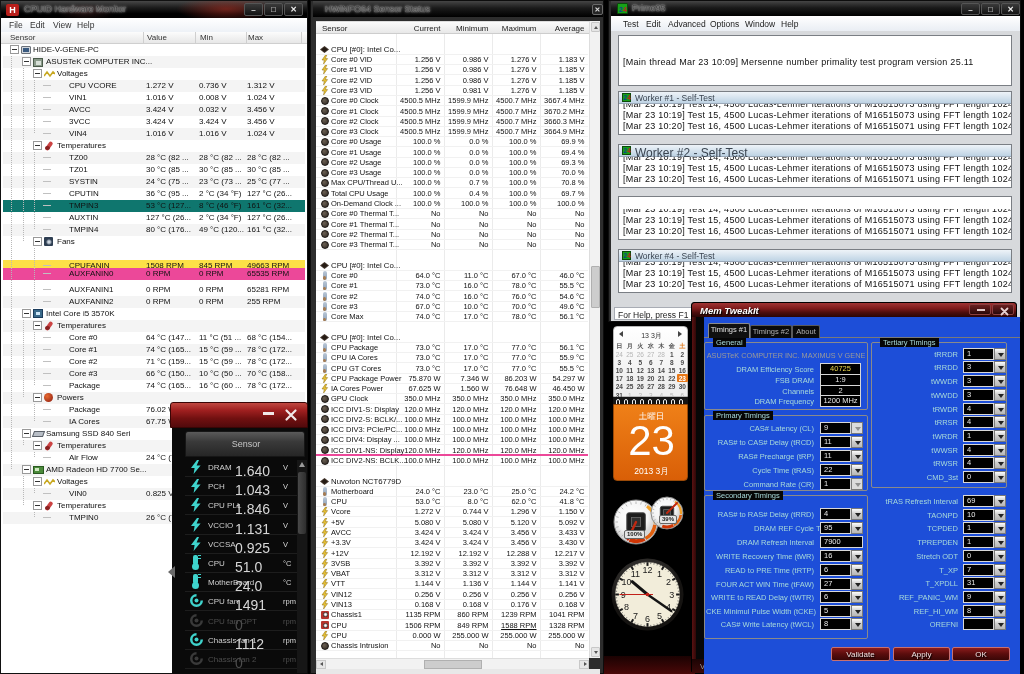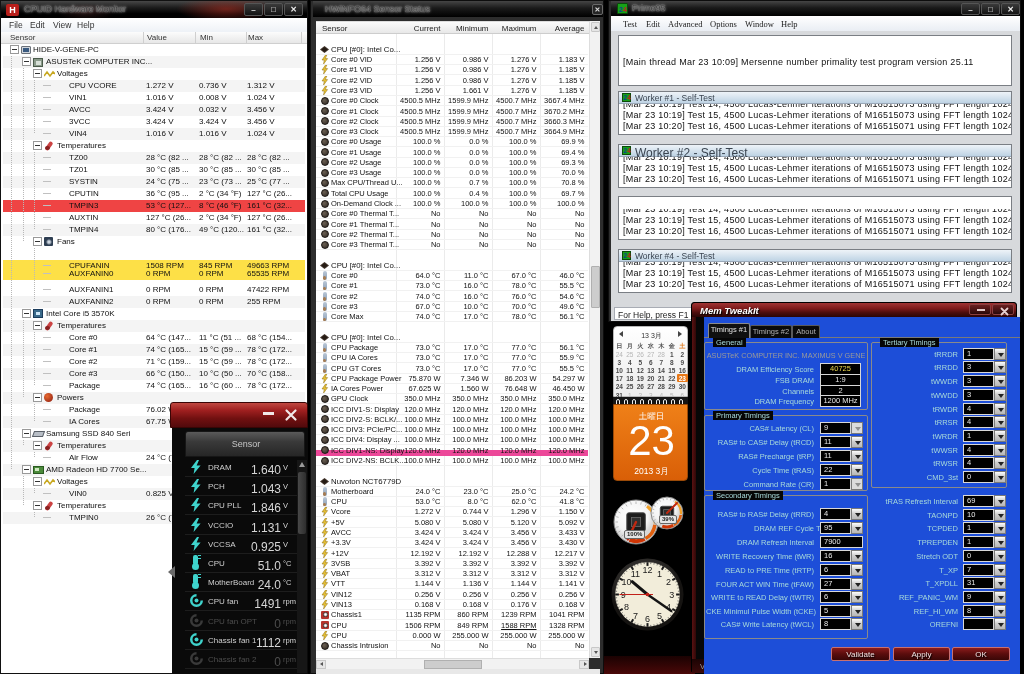--- a/index.html
+++ b/index.html
@@ -21,21 +21,21 @@
 .fanred{position:absolute;left:5px;top:0.5px;width:8px;height:8px;background:#b5342c;border-radius:1px;}
 .fanred:after{content:"";position:absolute;left:1.5px;top:1.5px;width:5px;height:5px;background:radial-gradient(circle,#fff 20%,#30201c 70%);border-radius:50%;}
 .mtlab{position:absolute;font-size:7.5px;color:#a7d9da;white-space:nowrap;text-align:right;}
 .mtbox{position:absolute;height:12px;background:#000;border:1px solid #d8d8d8;color:#e9e9e9;font-size:7.5px;line-height:10px;padding-left:3px;white-space:nowrap;}
 .mtarr{position:absolute;width:12px;height:12px;background:linear-gradient(#fdfdfd,#cfcfcf 45%,#b8b8b8);border:1px solid #7a7a7a;}
 .mtarr:after{content:"";position:absolute;left:2.5px;top:4px;border-left:3px solid transparent;border-right:3px solid transparent;border-top:4px solid #222;}
 .mtarr.dis{background:#dcdcdc;}
 .mtarr.dis:after{border-top-color:#909090;}
 .rogrow{position:absolute;left:185px;width:111px;height:19px;border-bottom:1px solid #1d1d1d;}
 .roglab{position:absolute;left:23px;top:5px;font-size:8px;color:#cfcfcf;white-space:nowrap;}
-.rogval{position:absolute;left:50px;top:5px;width:46px;text-align:right;font-size:12px;color:#d6d6d6;white-space:nowrap;}
+.rogval{position:absolute;left:50px;top:5px;width:46px;text-align:left;font-size:14px;color:#d6d6d6;white-space:nowrap;}
 .rogunit{position:absolute;left:98px;top:5px;font-size:7.5px;color:#d6d6d6;white-space:nowrap;}
 .dim .roglab,.dim .rogval,.dim .rogunit{color:#4d4d4d;}
 .p95line{font-size:9px;color:#101010;white-space:nowrap;letter-spacing:0.28px;line-height:11px;}
 .caldate{position:absolute;width:10.5px;text-align:center;font-size:6.5px;font-weight:bold;color:#4a4a4a;}
 .caldate.gray{color:#b6b6b6;font-weight:normal;}
 </style></head><body>
 <div class="abs" style="left:0;top:0;width:1024px;height:674px;background:#000;"></div>
 <div class="abs" style="left:603px;top:656px;width:92px;height:18px;background:linear-gradient(#1a0202,#4a0808);"></div>
 <div class="abs" style="left:0;top:0;width:308px;height:674px;background:#fff;border:1px solid #111;">
 <div class="abs" style="left:0;top:0;width:306px;height:17px;background:linear-gradient(#474747,#1b1b1b 40%,#000 75%);overflow:hidden;">
@@ -147,21 +147,21 @@
 <div class="w1val" style="left:196px;">23 °C  (73 ...</div>
 <div class="w1val" style="left:244px;">25 °C  (77 ...</div>
 </div>
 <div class="w1row" style="top:188px;background:#ffffff;">
 <div class="abs" style="left:40px;top:5px;width:8px;height:1px;background:#c0c0c0;"></div>
 <div class="w1lab" style="left:66px;">CPUTIN</div>
 <div class="w1val" style="left:143px;">36 °C  (95 ...</div>
 <div class="w1val" style="left:196px;">2 °C  (34 °F)</div>
 <div class="w1val" style="left:244px;">127 °C  (26...</div>
 </div>
-<div class="w1row" style="top:200px;background:#ef4444;">
+<div class="w1row" style="top:200px;background:#0f766e;">
 <div class="abs" style="left:40px;top:5px;width:8px;height:1px;background:#c0c0c0;"></div>
 <div class="w1lab" style="left:66px;">TMPIN3</div>
 <div class="w1val" style="left:143px;">53 °C  (127...</div>
 <div class="w1val" style="left:196px;">8 °C  (46 °F)</div>
 <div class="w1val" style="left:244px;">161 °C  (32...</div>
 </div>
 <div class="w1row" style="top:212px;background:#ffffff;">
 <div class="abs" style="left:40px;top:5px;width:8px;height:1px;background:#c0c0c0;"></div>
 <div class="w1lab" style="left:66px;">AUXTIN</div>
 <div class="w1val" style="left:143px;">127 °C  (26...</div>
@@ -189,33 +189,33 @@
 <div class="w1val" style="left:196px;">860 RPM</div>
 <div class="w1val" style="left:244px;">65535 RPM</div>
 </div>
 <div class="w1row" style="top:260px;background:#fde047;">
 <div class="abs" style="left:40px;top:5px;width:8px;height:1px;background:#c0c0c0;"></div>
 <div class="w1lab" style="left:66px;">CPUFANIN</div>
 <div class="w1val" style="left:143px;">1508 RPM</div>
 <div class="w1val" style="left:196px;">845 RPM</div>
 <div class="w1val" style="left:244px;">49663 RPM</div>
 </div>
-<div class="w1row" style="top:268px;background:#fde047;">
+<div class="w1row" style="top:268px;background:#ec4899;">
 <div class="abs" style="left:40px;top:5px;width:8px;height:1px;background:#c0c0c0;"></div>
 <div class="w1lab" style="left:66px;">AUXFANIN0</div>
 <div class="w1val" style="left:143px;">0 RPM</div>
 <div class="w1val" style="left:196px;">0 RPM</div>
 <div class="w1val" style="left:244px;">65535 RPM</div>
 </div>
 <div class="w1row" style="top:284px;background:#ffffff;">
 <div class="abs" style="left:40px;top:5px;width:8px;height:1px;background:#c0c0c0;"></div>
 <div class="w1lab" style="left:66px;">AUXFANIN1</div>
 <div class="w1val" style="left:143px;">0 RPM</div>
 <div class="w1val" style="left:196px;">0 RPM</div>
-<div class="w1val" style="left:244px;">47422 RPM</div>
+<div class="w1val" style="left:244px;">65281 RPM</div>
 </div>
 <div class="w1row" style="top:296px;background:#f4f4f4;">
 <div class="abs" style="left:40px;top:5px;width:8px;height:1px;background:#c0c0c0;"></div>
 <div class="w1lab" style="left:66px;">AUXFANIN2</div>
 <div class="w1val" style="left:143px;">0 RPM</div>
 <div class="w1val" style="left:196px;">0 RPM</div>
 <div class="w1val" style="left:244px;">255 RPM</div>
 </div>
 <div class="w1row" style="top:308px;background:#ffffff;">
 <div class="exp" style="left:19px;"></div>
@@ -393,21 +393,21 @@
 <div class="w2val" style="left:126.5px;">0.986 V</div>
 <div class="w2val" style="left:174.5px;">1.276 V</div>
 <div class="w2val" style="left:222.5px;">1.185 V</div>
 </div>
 <div class="w2row" style="left:0;top:51.9px;border-bottom:1px solid #f1f1f1;">
 <svg class="bolt" viewBox="0 0 8 9">
           <path d="M4.5 0 L1 5 L3.2 5 L2.6 9 L6.6 3.6 L4.3 3.6 L5.8 0 Z" fill="#e8c235" stroke="#8a6a10" stroke-width="0.5"></path>
         </svg>
 <div class="w2lab">Core #3 VID</div>
 <div class="w2val" style="left:78.5px;">1.256 V</div>
-<div class="w2val" style="left:126.5px;">1.661 V</div>
+<div class="w2val" style="left:126.5px;">0.981 V</div>
 <div class="w2val" style="left:174.5px;">1.276 V</div>
 <div class="w2val" style="left:222.5px;">1.185 V</div>
 </div>
 <div class="w2row" style="left:0;top:62.2px;border-bottom:1px solid #f1f1f1;">
 <div class="dcirc"></div>
 <div class="w2lab">Core #0 Clock</div>
 <div class="w2val" style="left:78.5px;">4500.5 MHz</div>
 <div class="w2val" style="left:126.5px;">1599.9 MHz</div>
 <div class="w2val" style="left:174.5px;">4500.7 MHz</div>
 <div class="w2val" style="left:222.5px;">3667.4 MHz</div>
@@ -655,21 +655,21 @@
 <div class="w2val" style="left:222.5px;">100.0 MHz</div>
 </div>
 <div class="w2row" style="left:0;top:401.4px;border-bottom:1px solid #f1f1f1;">
 <div class="dcirc"></div>
 <div class="w2lab">ICC DIV4: Display ...</div>
 <div class="w2val" style="left:78.5px;">100.0 MHz</div>
 <div class="w2val" style="left:126.5px;">100.0 MHz</div>
 <div class="w2val" style="left:174.5px;">100.0 MHz</div>
 <div class="w2val" style="left:222.5px;">100.0 MHz</div>
 </div>
-<div class="w2row" style="left:0;top:411.7px;border-bottom:6px solid #ec4899;">
+<div class="w2row" style="left:0;top:411.7px;border-bottom:2px solid #ec4899;">
 <div class="dcirc"></div>
 <div class="w2lab">ICC DIV1-NS: Display</div>
 <div class="w2val" style="left:78.5px;">120.0 MHz</div>
 <div class="w2val" style="left:126.5px;">120.0 MHz</div>
 <div class="w2val" style="left:174.5px;">120.0 MHz</div>
 <div class="w2val" style="left:222.5px;">120.0 MHz</div>
 </div>
 <div class="w2row" style="left:0;top:422.0px;border-bottom:1px solid #f1f1f1;">
 <div class="dcirc"></div>
 <div class="w2lab">ICC DIV2-NS: BCLK...</div>
@@ -859,21 +859,21 @@
 <div class="abs" style="left:608px;top:0;width:413px;height:322px;background:#2d2d2d;border:1px solid #0d0d0d;">
 <div class="abs" style="left:2px;top:0;width:409px;height:15px;background:linear-gradient(#454545,#1a1a1a 45%,#000);overflow:hidden;">
 <div class="abs" style="left:6px;top:2px;width:11px;height:11px;background:#18a018;border:1px solid #0a4a0a;border-radius:1px;">
         <div class="abs" style="left:1px;top:1.5px;font-size:7px;font-weight:bold;color:#103a90;">2<span style="color:#c02020;">4</span></div>
       </div>
 <div class="abs" style="left:21px;top:2px;font-size:9px;color:#3a3a3a;text-shadow:0 0 3px rgba(235,235,235,0.95),0 0 1px rgba(220,220,220,0.9);">Prime95</div>
 <div class="abs" style="left:350px;top:2px;width:19px;height:12px;background:linear-gradient(#3a3a3a,#141414);border:1px solid #555;border-radius:2px;color:#eee;font-size:8px;text-align:center;line-height:11px;font-weight:bold;">–</div>
 <div class="abs" style="left:370px;top:2px;width:19px;height:12px;background:linear-gradient(#3a3a3a,#141414);border:1px solid #555;border-radius:2px;color:#eee;font-size:8px;text-align:center;line-height:11px;font-weight:bold;">□</div>
 <div class="abs" style="left:390px;top:2px;width:19px;height:12px;background:linear-gradient(#3a3a3a,#141414);border:1px solid #555;border-radius:2px;color:#eee;font-size:8px;text-align:center;line-height:11px;font-weight:bold;">✕</div>
 </div>
-<div class="abs" style="left:2px;top:15px;width:409px;height:23px;background:linear-gradient(#ffffff,#dfe5ee);border-bottom:1px solid #b8bcc4;font-family:Liberation Serif, serif;">
+<div class="abs" style="left:2px;top:15px;width:409px;height:23px;background:linear-gradient(#ffffff,#dfe5ee);border-bottom:1px solid #b8bcc4;">
 <div class="abs" style="left:12px;top:3px;font-size:8.5px;color:#222;">Test</div>
 <div class="abs" style="left:35px;top:3px;font-size:8.5px;color:#222;">Edit</div>
 <div class="abs" style="left:57px;top:3px;font-size:8.5px;color:#222;">Advanced</div>
 <div class="abs" style="left:99px;top:3px;font-size:8.5px;color:#222;">Options</div>
 <div class="abs" style="left:134px;top:3px;font-size:8.5px;color:#222;">Window</div>
 <div class="abs" style="left:170px;top:3px;font-size:8.5px;color:#222;">Help</div>
 </div>
 <div class="abs" style="left:2px;top:30px;width:409px;height:274px;background:#d7d9dc;">
 <div class="abs" style="left:7px;top:4px;width:394px;height:51px;border:1px solid #7a7e84;background:#fff;">
 <div class="abs" style="left:0;top:12px;width:392px;height:38px;overflow:hidden;">

